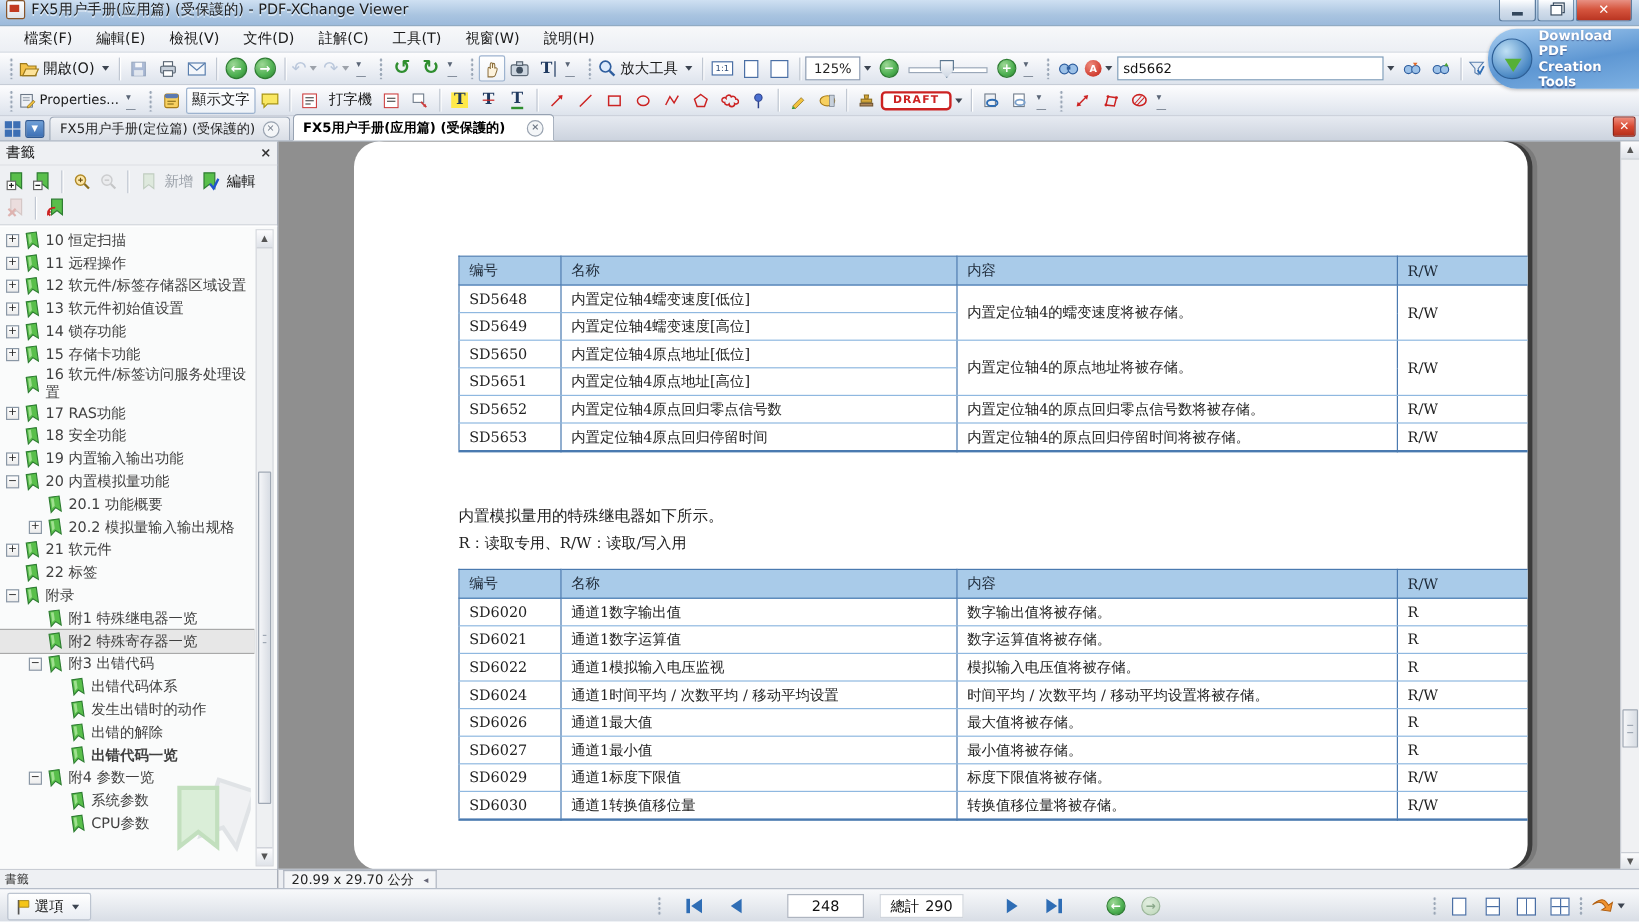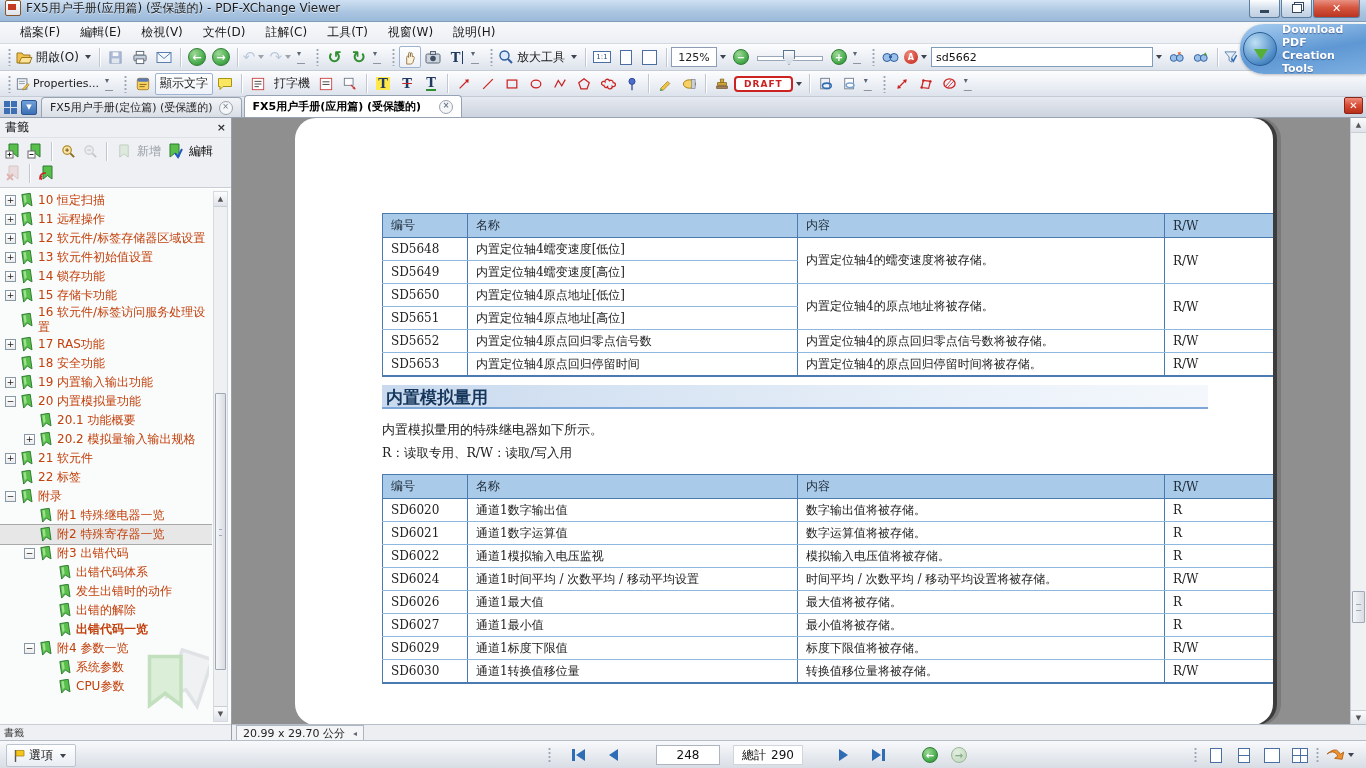--- a/index.html
+++ b/index.html
@@ -103,21 +103,21 @@
   .sb-btn{display:inline-flex;align-items:center;justify-content:center;min-width:20px;height:20px;flex:none;}
   .sb-label{font-size:12px;color:#111;margin:0 2px;}
   .sb-label.dis{color:#9aa0a8;}
   .tree-wrap{flex:1;position:relative;background:#fafbfb;border-top:1px solid #fff;overflow:hidden;}
   .tree{position:absolute;left:0;top:2px;right:19px;bottom:0;overflow:hidden;}
   .bm-row{display:flex;align-items:center;min-height:19px;padding-right:2px;}
   .bm-row .exp{width:11px;height:11px;border:1px solid #8a97a5;background:linear-gradient(#fff,#ececec);
     font-size:9px;line-height:9px;text-align:center;color:#222;flex:none;margin-right:3px;box-sizing:border-box;}
   .bm-row .exp.hidden{visibility:hidden;}
   .bm-row svg{flex:none;margin-right:4px;transform:rotate(-8deg);}
-  .bm-label{font-size:12px;color:#c2410c;line-height:15px;}
+  .bm-label{font-size:12px;color:#404040;line-height:15px;}
   .bm-row.sel{background:#e7e7e7;outline:1px solid #a9a9a9;}
   .watermark{position:absolute;right:22px;bottom:4px;opacity:.45;pointer-events:none;}
   .tree-scroll{position:absolute;right:3px;top:2px;bottom:2px;width:15px;background:#eef0f2;border:1px solid #d6d9de;box-sizing:border-box;}
   .scr-btn{height:14px;display:flex;align-items:center;justify-content:center;font-size:7px;color:#555;
     background:linear-gradient(#fcfcfd,#dfe3e9);border-bottom:1px solid #c9cdd4;}
   .scr-btn.bot{position:absolute;bottom:0;left:0;right:0;border-top:1px solid #c9cdd4;border-bottom:none;}
   .scr-thumb{position:absolute;left:1px;right:1px;top:38%;height:52%;background:linear-gradient(90deg,#f5f6f8,#d8dde4);
     border:1px solid #9fa8b4;border-radius:1px;}
   .scr-thumb::after{content:"";position:absolute;left:3px;right:3px;top:50%;height:5px;margin-top:-3px;
     border-top:1px solid #9fa8b4;border-bottom:1px solid #9fa8b4;}
@@ -891,21 +891,20 @@
                 </tr>
                 <tr>
                   <td>SD5653</td>
                   <td>内置定位轴4原点回归停留时间</td>
                   <td>内置定位轴4的原点回归停留时间将被存储。</td>
                   <td>R/W</td>
                 </tr>
               </tbody>
             </table>
           </div>
-        <div class="pg sect">内置模拟量用</div>
         <div class="pg para" style="top:303px">内置模拟量用的特殊继电器如下所示。</div>
         <div class="pg para" style="top:327px;font-size:12.5px">R：读取专用、R/W：读取/写入用</div>
         <div class="pg" style="top:356px">
             <table class="dtable" id="table2">
               <thead>
                 <tr>
                   <th>编号</th>
                   <th>名称</th>
                   <th>内容</th>
                   <th>R/W</th>

